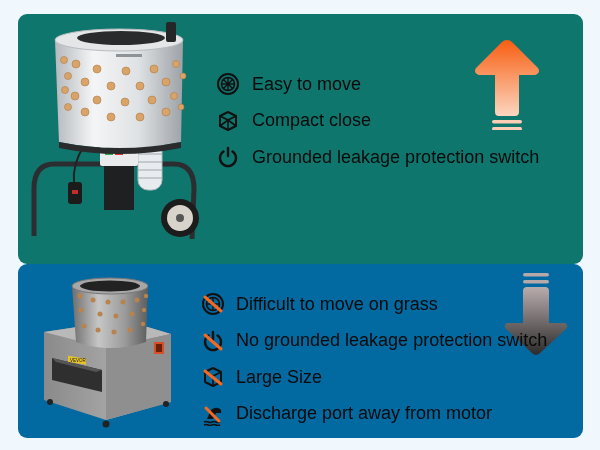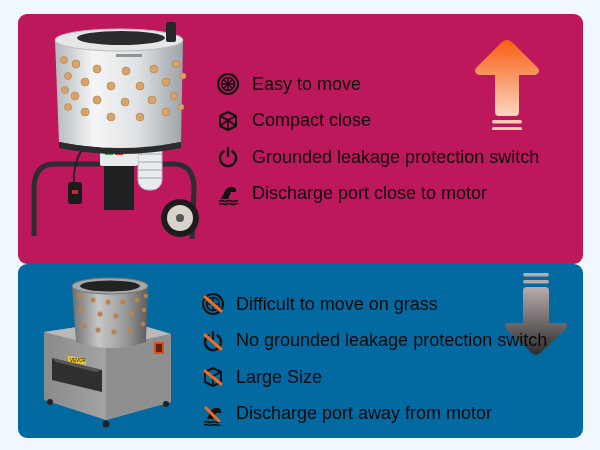--- a/index.html
+++ b/index.html
@@ -6,21 +6,21 @@
   body {
     width: 600px; height: 450px; overflow: hidden;
     background: #f1f8fd;
     font-family: "Liberation Sans", "DejaVu Sans", sans-serif;
     position: relative;
   }
   .panel {
     position: absolute; left: 18px; width: 565px;
     border-radius: 9px;
   }
-  .panel-top { top: 14px; height: 250px; background: #be185d; }
+  .panel-top { top: 14px; height: 250px; background: #0f766e; }
   .panel-bottom { top: 264px; height: 174px; background: #0369a1; border-radius: 9px; }
 
   .feature-list { position: absolute; list-style: none; margin: 0; padding: 0; }
   .top-list { left: 198px; top: 52px; }
   .bottom-list { left: 183px; top: 22px; }
   .feature {
     display: flex; align-items: center; color: #0a0a0a;
     font-size: 18px; white-space: nowrap;
   }
   .top-list .feature { height: 36.5px; }
@@ -157,28 +157,20 @@
       </svg>
       <span>Compact close</span>
     </li>
     <li class="feature">
       <svg class="ico" viewBox="0 0 24 24">
         <path d="M7.5 6.5 A8 8 0 1 0 16.5 6.5" fill="none" stroke="#111" stroke-width="2.4" stroke-linecap="round"></path>
         <line x1="12" y1="3" x2="12" y2="11" stroke="#111" stroke-width="2.4" stroke-linecap="round"></line>
       </svg>
       <span>Grounded leakage protection switch</span>
     </li>
-    <li class="feature">
-      <svg class="ico" viewBox="0 0 24 24">
-        <path d="M5 17 L9 9 Q12 4 17 5 Q21 6 20 10 L15 10 L12 17 Z" fill="#111"></path>
-        <path d="M3 19 Q5 18 7 19 Q9 20 11 19 Q13 18 15 19 Q17 20 19 19 Q21 18 22 19" fill="none" stroke="#111" stroke-width="1.4"></path>
-        <path d="M3 22 Q5 21 7 22 Q9 23 11 22 Q13 21 15 22 Q17 23 19 22 Q21 21 22 22" fill="none" stroke="#111" stroke-width="1.4"></path>
-      </svg>
-      <span>Discharge port close to motor</span>
-    </li>
   </ul>
 </div>
 
 <div class="panel panel-bottom">
 
   <svg class="machine" style="left:18px; top:10px;" width="160" height="160" viewBox="0 0 160 160">
 
     <path d="M8 58 L88 46 L135 60 L135 128 L70 146 L8 126 Z" fill="url(#boxGrad)"></path>
     <path d="M8 58 L88 46 L135 60 L70 74 Z" fill="#b9b9b9"></path>
     <path d="M70 74 L135 60 L135 128 L70 146 Z" fill="#8f8f8f"></path>

